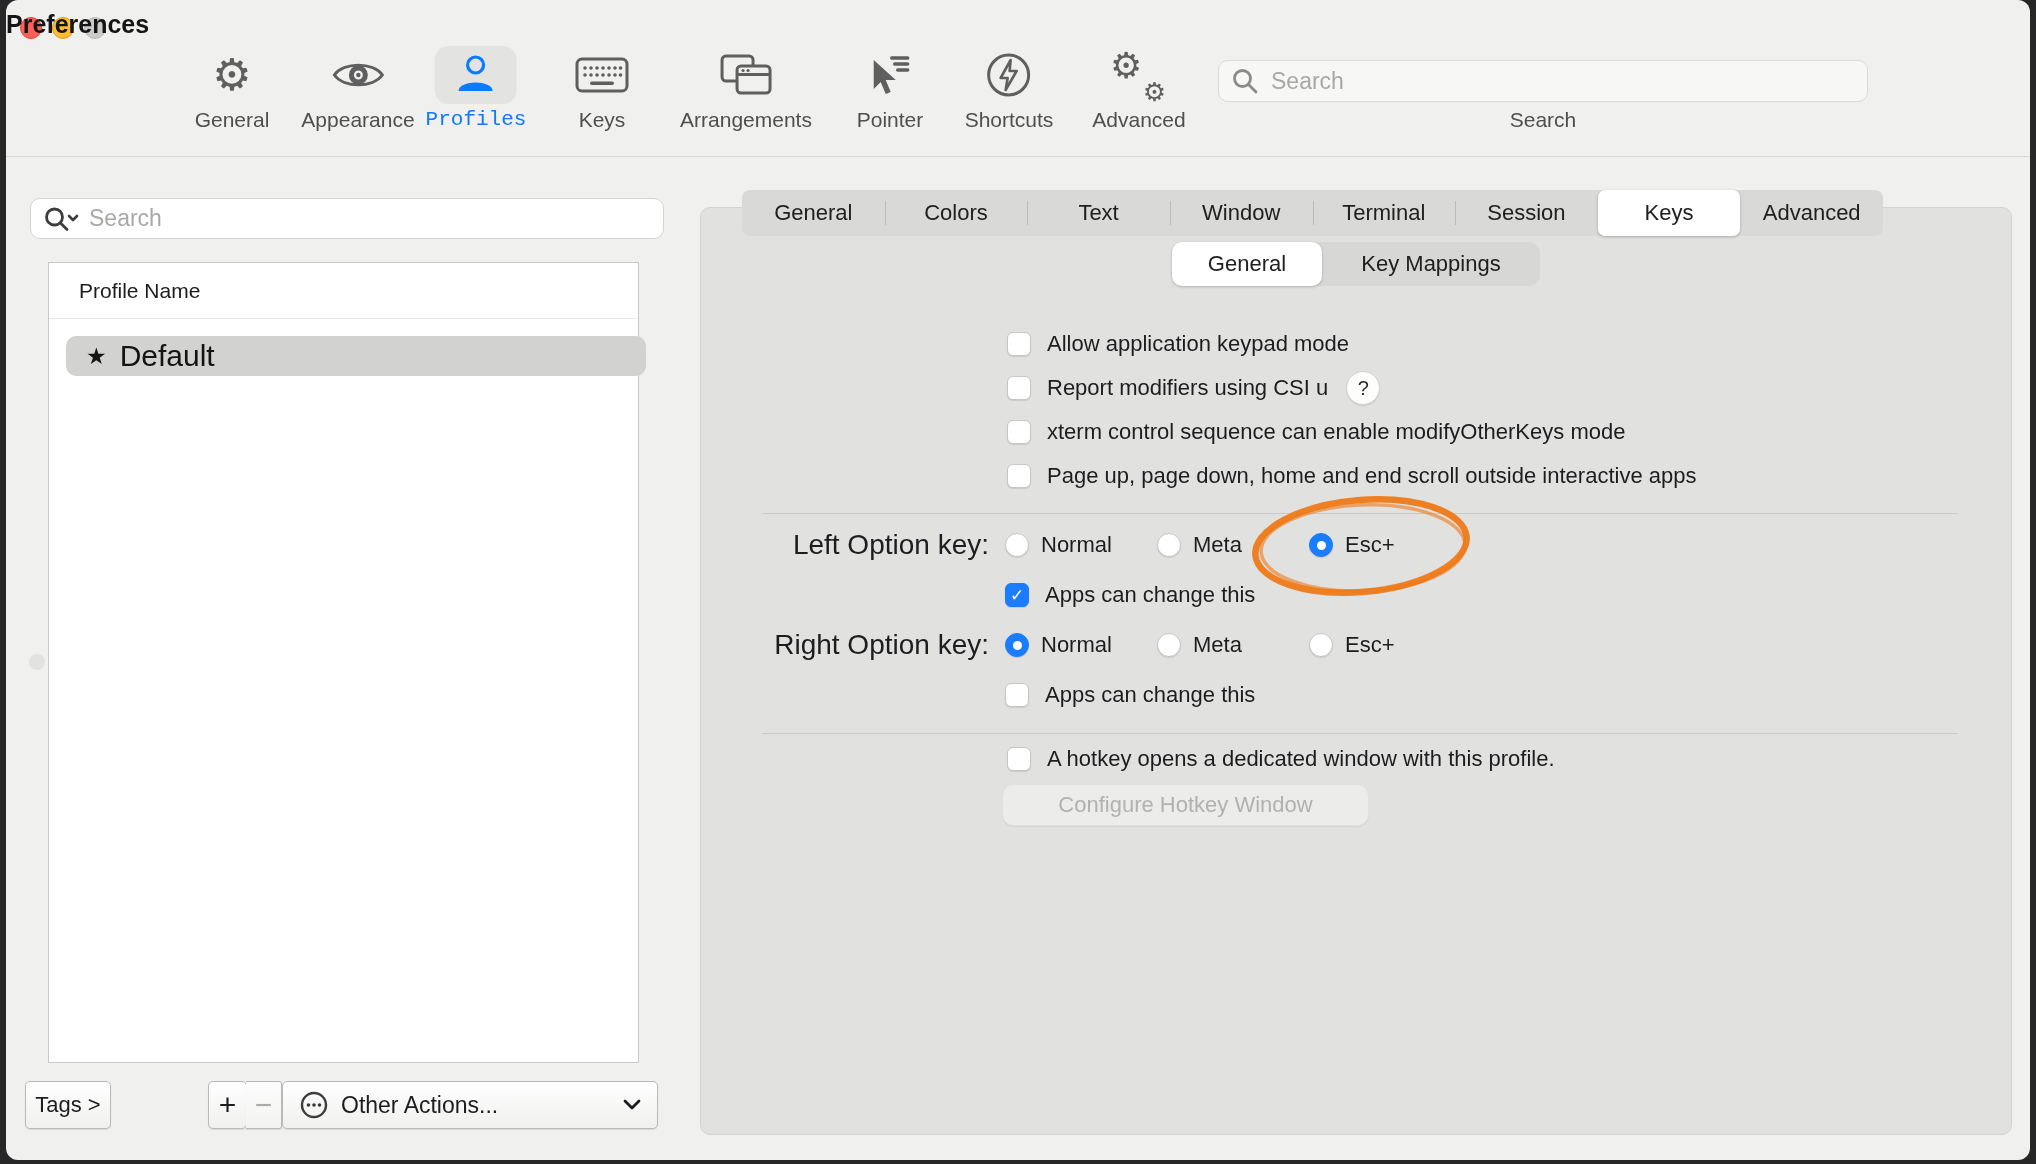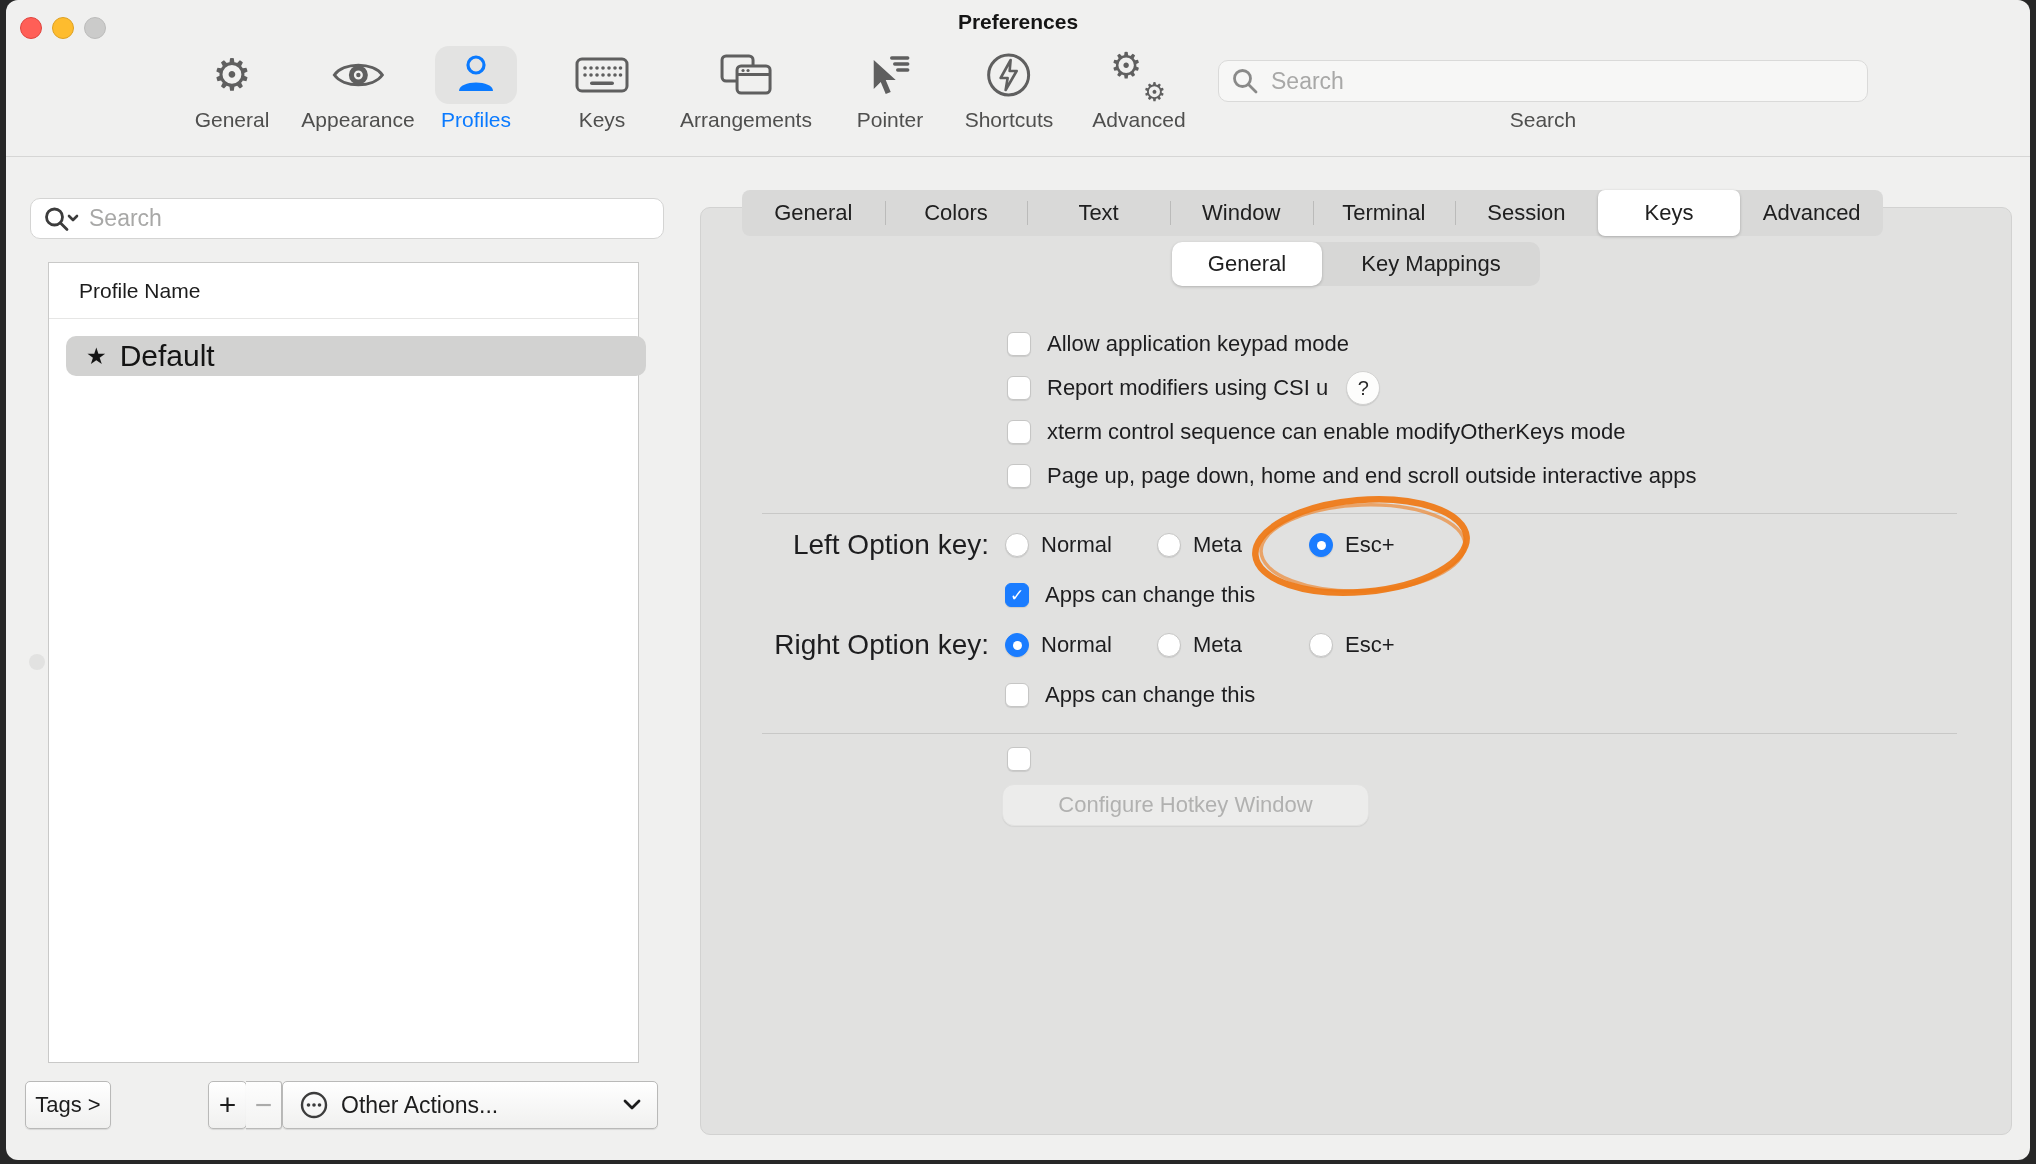--- a/index.html
+++ b/index.html
@@ -6,28 +6,28 @@
   body{width:2036px;height:1164px;background:#272727;position:relative;overflow:hidden;
        font-family:"Liberation Sans","DejaVu Sans",sans-serif;-webkit-font-smoothing:antialiased;}
   *{box-sizing:border-box;}
   .window{position:absolute;left:6px;top:0;width:2024px;height:1160px;background:#f0f0ef;
           border-radius:12px;overflow:hidden;}
   
   .tlight{position:absolute;top:17px;width:22px;height:22px;border-radius:50%;}
   .tl-red{left:14px;background:#ff5f57;border:1px solid #e0443e;}
   .tl-yellow{left:46px;background:#febc2e;border:1px solid #dea123;}
   .tl-gray{left:78px;background:#cbcbca;border:1px solid #bcbcbb;}
-  .wtitle{position:absolute;left:0;right:0;top:10px;text-align:center;font-size:21px;
+  .wtitle{position:absolute;left:0;right:0;top:10px;font-size:25px;
           font-weight:bold;color:#151515;}
   
   .titem{position:absolute;top:46px;display:flex;flex-direction:column;align-items:center;
          gap:4px;transform:translateX(-50%);}
   .ticonslot{height:58px;display:flex;align-items:center;justify-content:center;}
   .tlabel{font-size:21px;color:#4f4f4e;white-space:nowrap;}
-  .titem.sel .tlabel{color:#0a7aff;}
+  .titem.sel .tlabel{color:#0a7aff;font-family:Liberation Mono, monospace;}
   .iconbg{background:#e3e3e2;border-radius:14px;padding:3px 18px;display:flex;
           align-items:center;justify-content:center;height:58px;}
   .gearchar{font-family:"DejaVu Sans",sans-serif;color:#5f5f5f;font-size:44px;line-height:48px;}
   .adv{position:relative;width:58px;height:54px;}
   .adv .g1{position:absolute;left:0;top:-2px;font-size:36px;line-height:40px;}
   .adv .g2{position:absolute;right:2px;bottom:-4px;font-size:26px;line-height:28px;}
   .tsearch{position:absolute;left:1212px;top:60px;width:650px;height:42px;background:#f7f7f6;
            border:1px solid #dadad9;border-radius:10px;display:flex;align-items:center;padding:0 12px;}
   .tsearch input{border:none;outline:none;background:transparent;font-size:23px;color:#333;
                  width:100%;margin-left:10px;font-family:inherit;}
@@ -320,20 +320,21 @@
 
     <div class="row" style="left:304px;top:470px">
       <span class="cb"></span>
       <span>Apps can change this</span>
     </div>
 
     <div class="sep" style="top:525px"></div>
 
     <div class="row" style="left:306px;top:534px">
       <span class="cb"></span>
+      <span>A hotkey opens a dedicated window with this profile.</span>
     </div>
     <div class="cfgbtn">Configure Hotkey Window</div>
 
     <svg class="annot" width="244" height="120" viewBox="0 0 244 120">
       <ellipse cx="120" cy="58" rx="106" ry="46" fill="none" stroke="#ee7a18" stroke-width="6.5" stroke-linecap="round" transform="rotate(-5 120 58)" opacity="0.95"></ellipse>
       <ellipse cx="122" cy="60" rx="102" ry="43" fill="none" stroke="#ee7a18" stroke-width="3.5" transform="rotate(-2 122 60)" opacity="0.6"></ellipse>
     </svg>
   </div>
 
   <div class="tabstrip">

